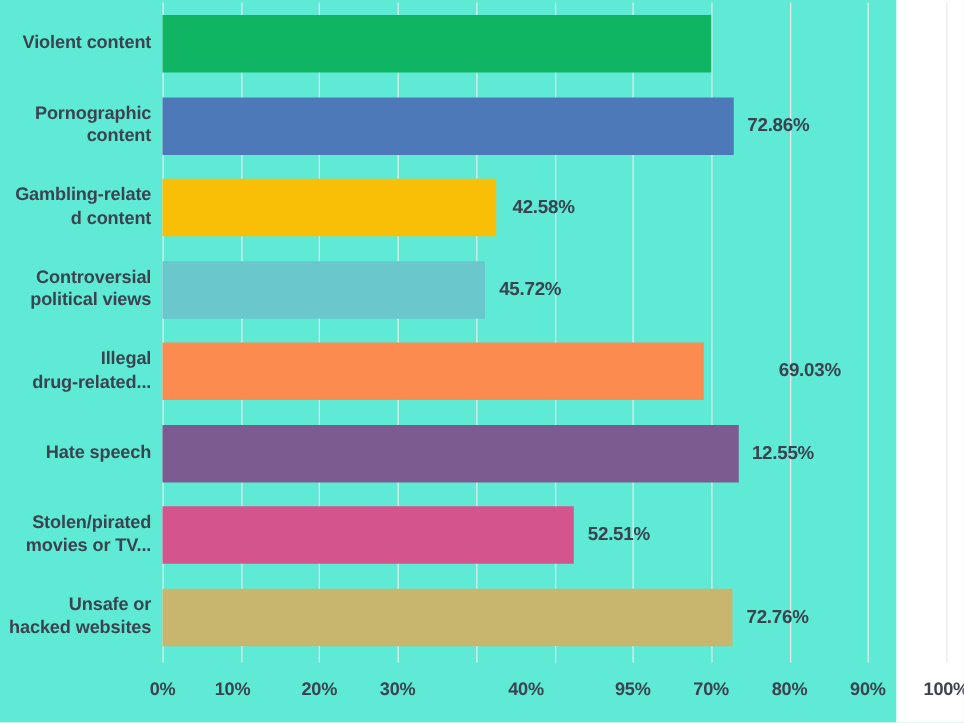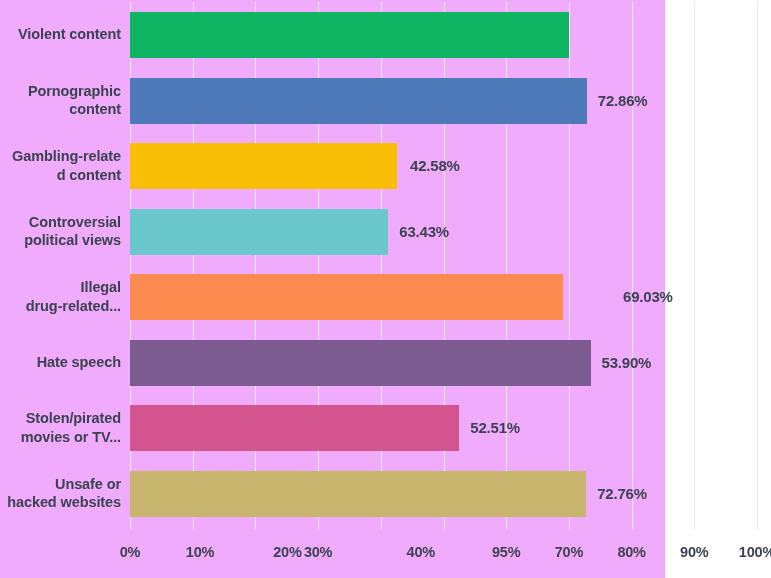--- a/index.html
+++ b/index.html
@@ -10,23 +10,23 @@
   body {
     width: 771px;
     height: 578px;
     overflow: hidden;
     font-family: "Liberation Sans", sans-serif;
     color: #3b4250;
   }
 
   #chart-root {
     position: relative;
-    width: 665px;
+    width: 717px;
     height: 578px;
-    background: #f0abfc;
+    background: #5eead4;
   }
 
   
 
   #plot-area {
     position: absolute;
     left: 130px;
     top: 2px;
     width: 628px;
     height: 528px;
@@ -153,51 +153,51 @@
       <div class="row" style="top: 133px;">
         <div class="cat-label">Gambling-relate
 d content</div>
         <div class="bar" style="width: 266.977px; background: rgb(249, 190, 6);"></div>
         <div class="bar-value" style="left: 410px;">42.58%</div>
       </div>
       <div class="row" style="top: 198.5px;">
         <div class="cat-label">Controversial
 political views</div>
         <div class="bar" style="width: 258.324px; background: rgb(106, 200, 205);"></div>
-        <div class="bar-value" style="left: 399.324px;">63.43%</div>
+        <div class="bar-value" style="left: 399.324px;">45.72%</div>
       </div>
       <div class="row" style="top: 264px;">
         <div class="cat-label">Illegal
 drug-related...</div>
         <div class="bar" style="width: 432.818px; background: rgb(252, 139, 80);"></div>
         <div class="bar-value" style="left: 599px; margin-left: 24px;">69.03%</div>
       </div>
       <div class="row" style="top: 329.5px;">
         <div class="cat-label">Hate speech</div>
         <div class="bar" style="width: 460.531px; background: rgb(124, 91, 145);"></div>
-        <div class="bar-value" style="left: 601.532px;">53.90%</div>
+        <div class="bar-value" style="left: 601.532px;">12.55%</div>
       </div>
       <div class="row" style="top: 395px;">
         <div class="cat-label">Stolen/pirated
 movies or TV...</div>
         <div class="bar" style="width: 329.238px; background: rgb(212, 85, 142);"></div>
         <div class="bar-value" style="left: 470.238px;">52.51%</div>
       </div>
       <div class="row" style="top: 460.5px; padding-left: 28px;">
         <div class="cat-label clipped">Unsafe or
 hacked websites</div>
         <div class="bar" style="width: 456.205px; background: rgb(201, 182, 110);"></div>
         <div class="bar-value" style="left: 597.205px;">72.76%</div>
       </div>
     </div>
 
   <div id="x-axis">
       <div class="tick-label" style="left: 130px;">0%</div>
-      <div class="tick-label" style="left: 200px;">10%</div>
-      <div class="tick-label" style="left: 255.4px; margin-left: 32px;">20%</div>
+      <div class="tick-label" style="left: 186px;">10%</div>
+      <div class="tick-label" style="left: 255.4px;">20%</div>
       <div class="tick-label" style="left: 318.1px;">30%</div>
       <div class="tick-label" style="left: 380.8px; margin-left: 40px;">40%</div>
       <div class="tick-label" style="left: 463px; margin-top: 39px;">50%</div>
       <div class="tick-label" style="left: 506.2px;">95%</div>
       <div class="tick-label" style="left: 568.9px;">70%</div>
       <div class="tick-label" style="left: 631.6px;">80%</div>
       <div class="tick-label" style="left: 694.3px;">90%</div>
       <div class="tick-label" style="left: 757px;">100%</div>
     </div>
 

